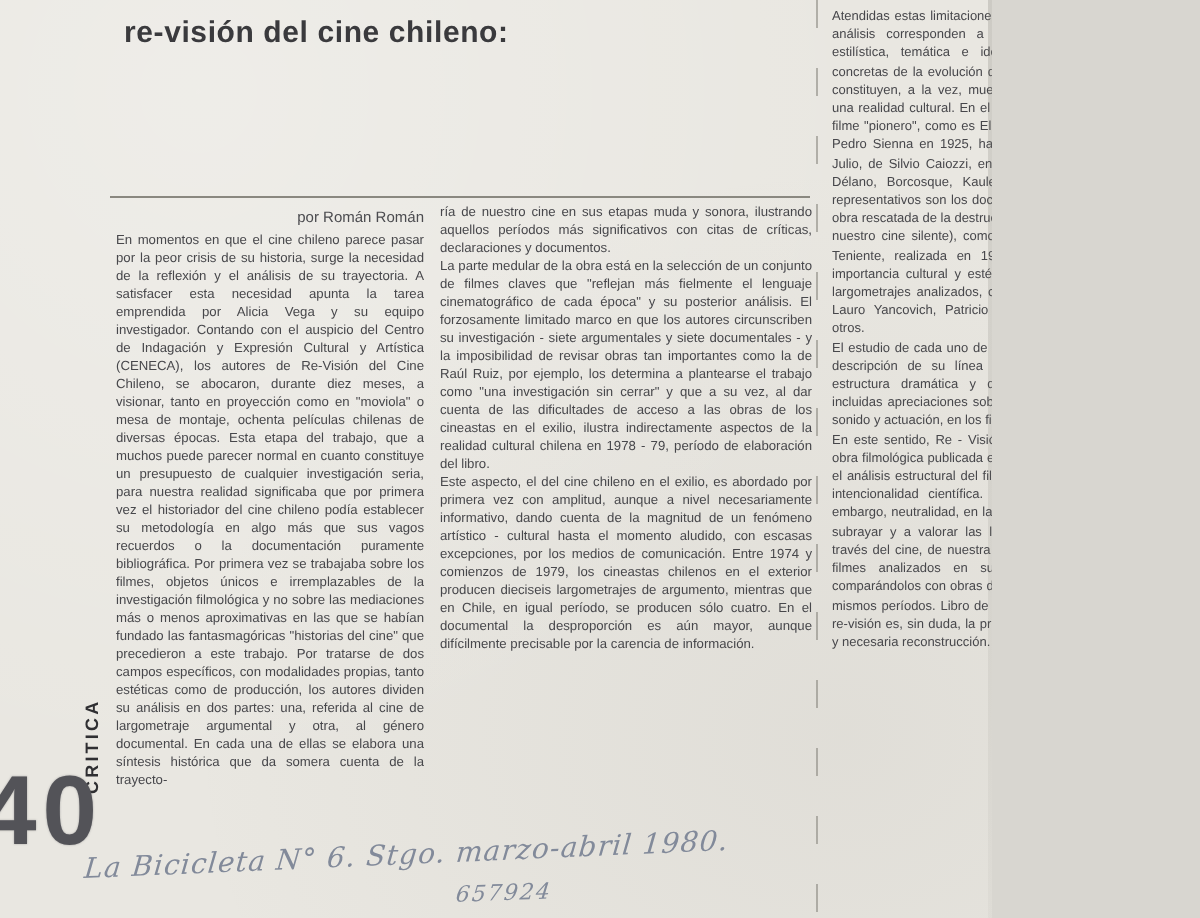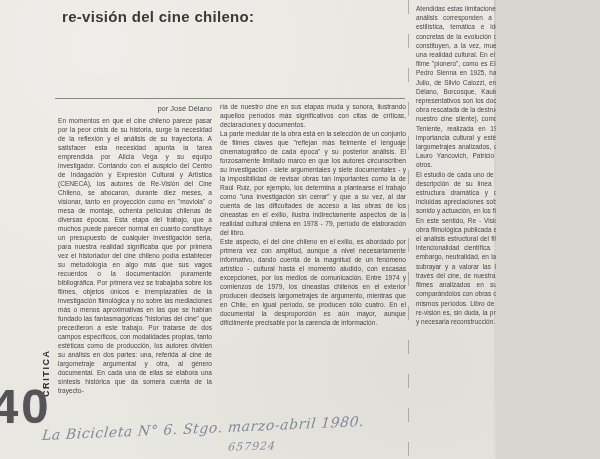--- a/index.html
+++ b/index.html
@@ -83,21 +83,21 @@
   }
 </style>
 </head>
 <body>
 
 <div class="page">
 
   <div class="kicker">re-visión del cine chileno:</div>
 
   <div class="title-rule"></div>
-  <div class="byline">por José Délano</div>
+  <div class="byline">por Román Román</div>
 
   <div class="col col1">
     <p>En momentos en que el cine chileno parece pasar por la peor crisis de su historia, surge la necesidad de la reflexión y el análisis de su trayectoria. A satisfacer esta necesidad apunta la tarea emprendida por Alicia Vega y su equipo investigador. Contando con el auspicio del Centro de Indagación y Expresión Cultural y Artística (CENECA), los autores de Re-Visión del Cine Chileno, se abocaron, durante diez meses, a visionar, tanto en proyección como en "moviola" o mesa de montaje, ochenta películas chilenas de diversas épocas. Esta etapa del trabajo, que a muchos puede parecer normal en cuanto constituye un presupuesto de cualquier investigación seria, para nuestra realidad significaba que por primera vez el historiador del cine chileno podía establecer su metodología en algo más que sus vagos recuerdos o la documentación puramente bibliográfica. Por primera vez se trabajaba sobre los filmes, objetos únicos e irremplazables de la investigación filmológica y no sobre las mediaciones más o menos aproximativas en las que se habían fundado las fantasmagóricas "historias del cine" que precedieron a este trabajo. Por tratarse de dos campos específicos, con modalidades propias, tanto estéticas como de producción, los autores dividen su análisis en dos partes: una, referida al cine de largometraje argumental y otra, al género documental. En cada una de ellas se elabora una síntesis histórica que da somera cuenta de la trayecto-</p>
   </div>
 
   <div class="col col2">
     <p>ría de nuestro cine en sus etapas muda y sonora, ilustrando aquellos períodos más significativos con citas de críticas, declaraciones y documentos.</p>
     <p>La parte medular de la obra está en la selección de un conjunto de filmes claves que "reflejan más fielmente el lenguaje cinematográfico de cada época" y su posterior análisis. El forzosamente limitado marco en que los autores circunscriben su investigación - siete argumentales y siete documentales - y la imposibilidad de revisar obras tan importantes como la de Raúl Ruiz, por ejemplo, los determina a plantearse el trabajo como "una investigación sin cerrar" y que a su vez, al dar cuenta de las dificultades de acceso a las obras de los cineastas en el exilio, ilustra indirectamente aspectos de la realidad cultural chilena en 1978 - 79, período de elaboración del libro.</p>
     <p>Este aspecto, el del cine chileno en el exilio, es abordado por primera vez con amplitud, aunque a nivel necesariamente informativo, dando cuenta de la magnitud de un fenómeno artístico - cultural hasta el momento aludido, con escasas excepciones, por los medios de comunicación. Entre 1974 y comienzos de 1979, los cineastas chilenos en el exterior producen dieciseis largometrajes de argumento, mientras que en Chile, en igual período, se producen sólo cuatro. En el documental la desproporción es aún mayor, aunque difícilmente precisable por la carencia de información.</p>
   </div>

